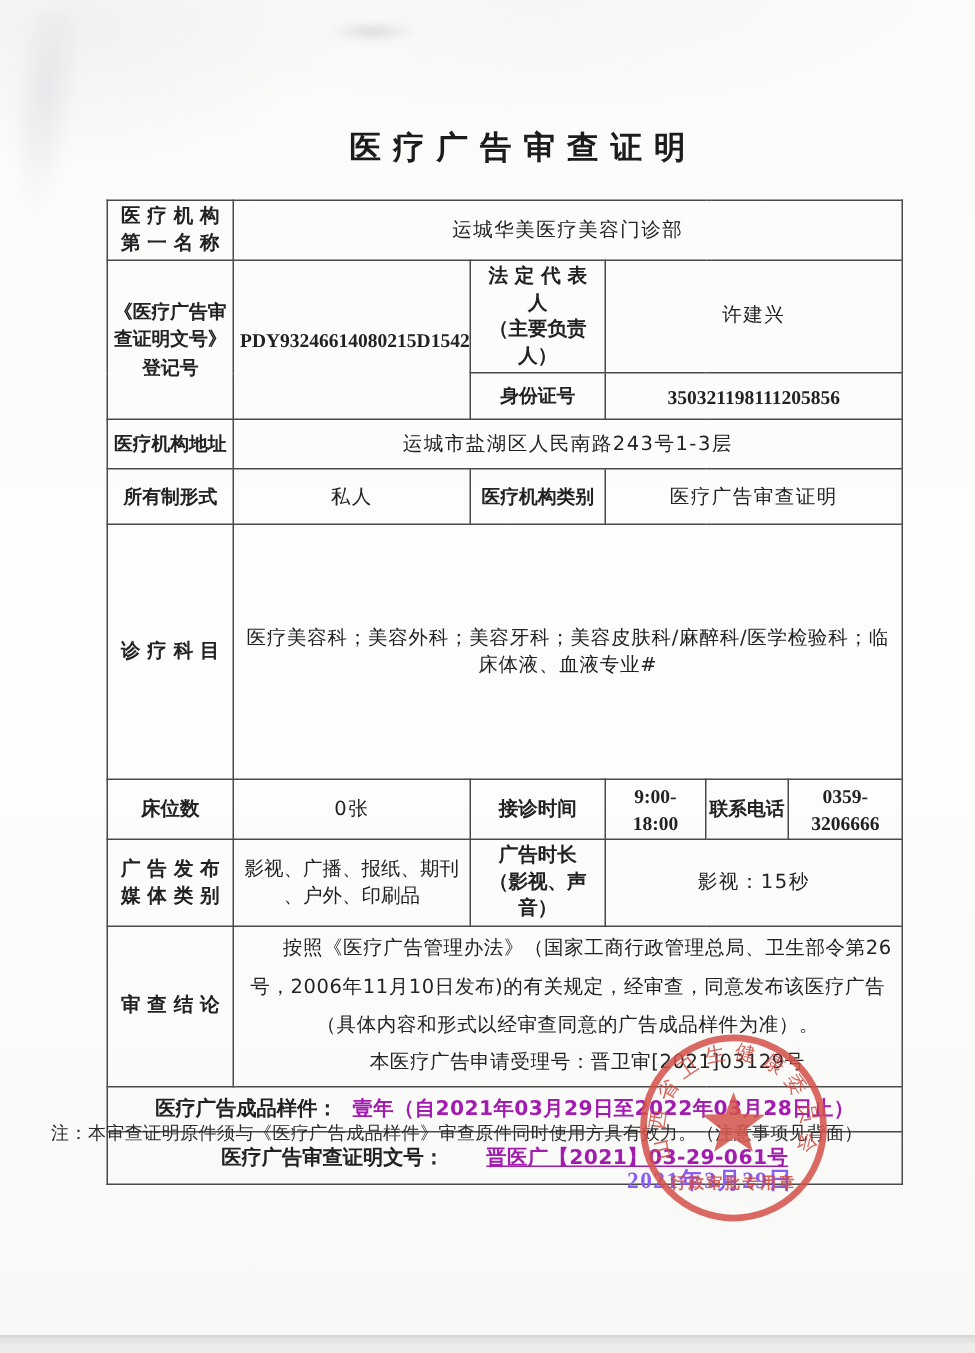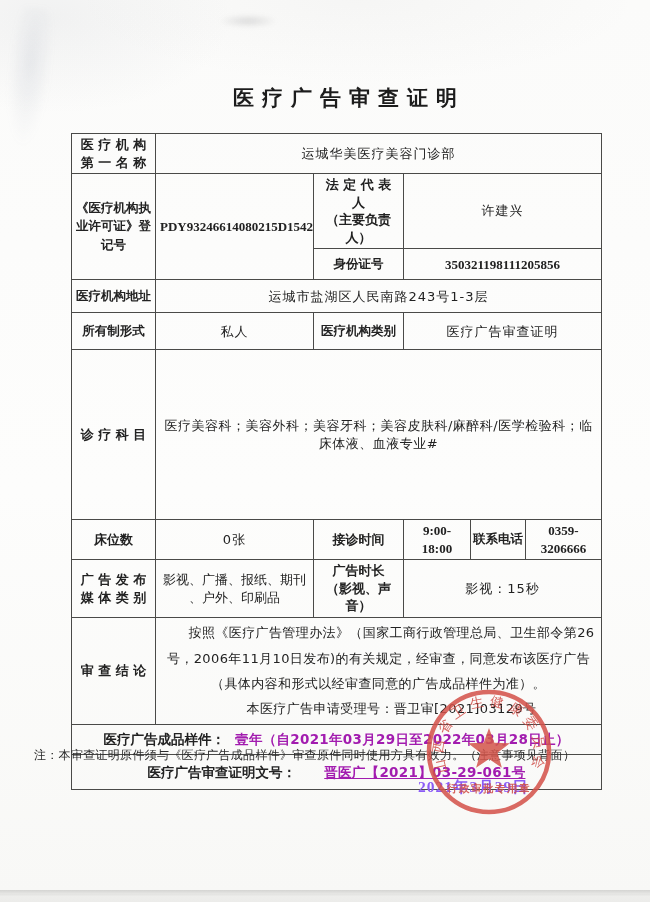--- a/index.html
+++ b/index.html
@@ -93,21 +93,21 @@
       <col style="width:55px">
       <col style="width:76px">
   </colgroup>
   <tbody>
       <tr style="height:39px">
     <td class="lbl pre">医 疗 机 构
 第 一 名 称</td>
     <td class="left val" colspan="5">运城华美医疗美容门诊部</td>
   </tr>
   <tr style="height:30px">
-    <td class="lbl" rowspan="2" style="font-size:12.5px;line-height:1.5">《医疗机构执业许可证》登记号</td>
+    <td class="lbl" rowspan="2" style="font-size:12.5px;line-height:1.5">《医疗广告审查证明文号》登记号</td>
     <td class="num" rowspan="2">PDY93246614080215D1542</td>
     <td class="rep-lbl pre">法 定 代 表 人
 （主要负责人）</td>
     <td class="val" colspan="3">许建兴</td>
   </tr>
   <tr style="height:31px">
     <td class="lbl" style="font-size:12.5px">身份证号</td>
     <td class="num" colspan="3" style="font-size:13px">350321198111205856</td>
   </tr>
   <tr style="height:33px">

